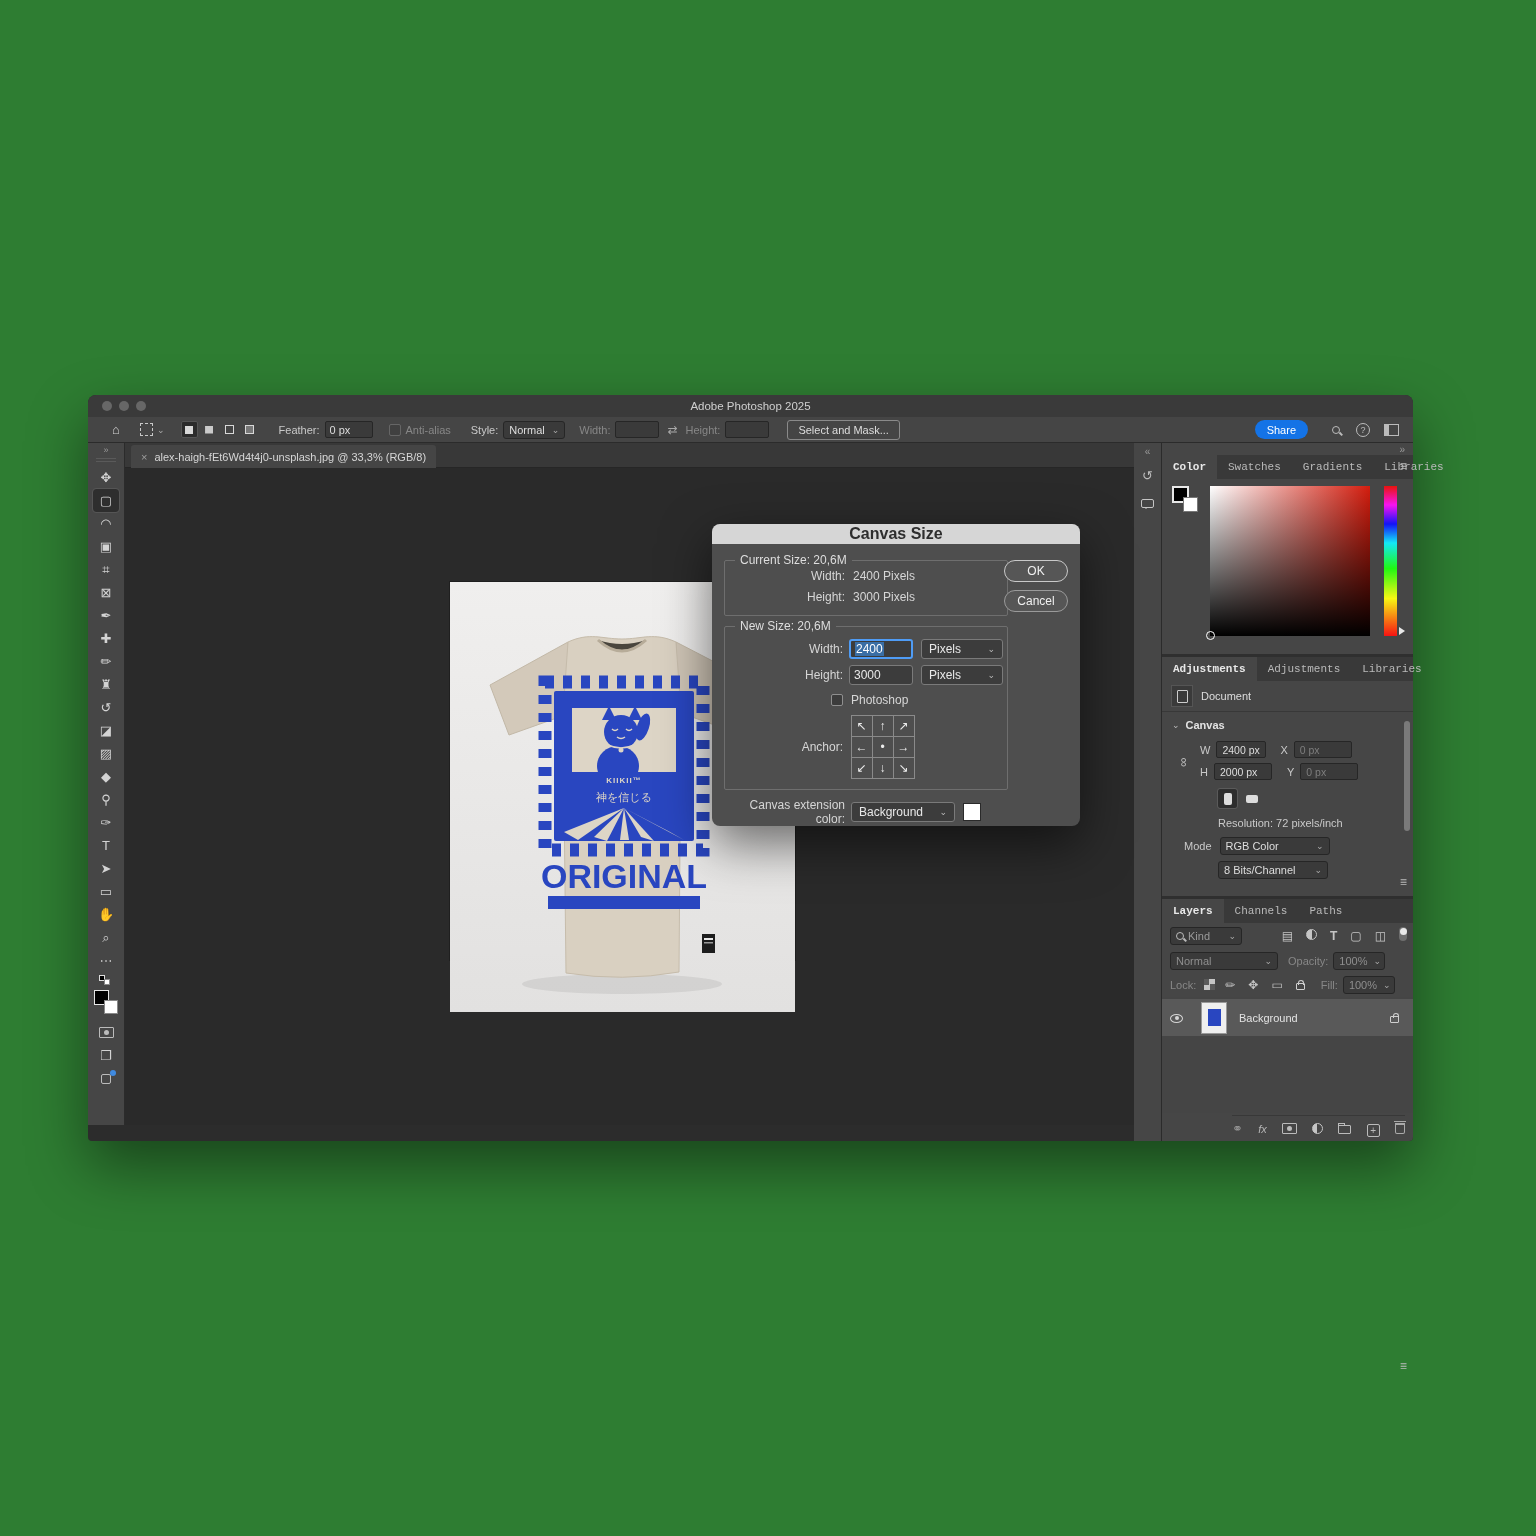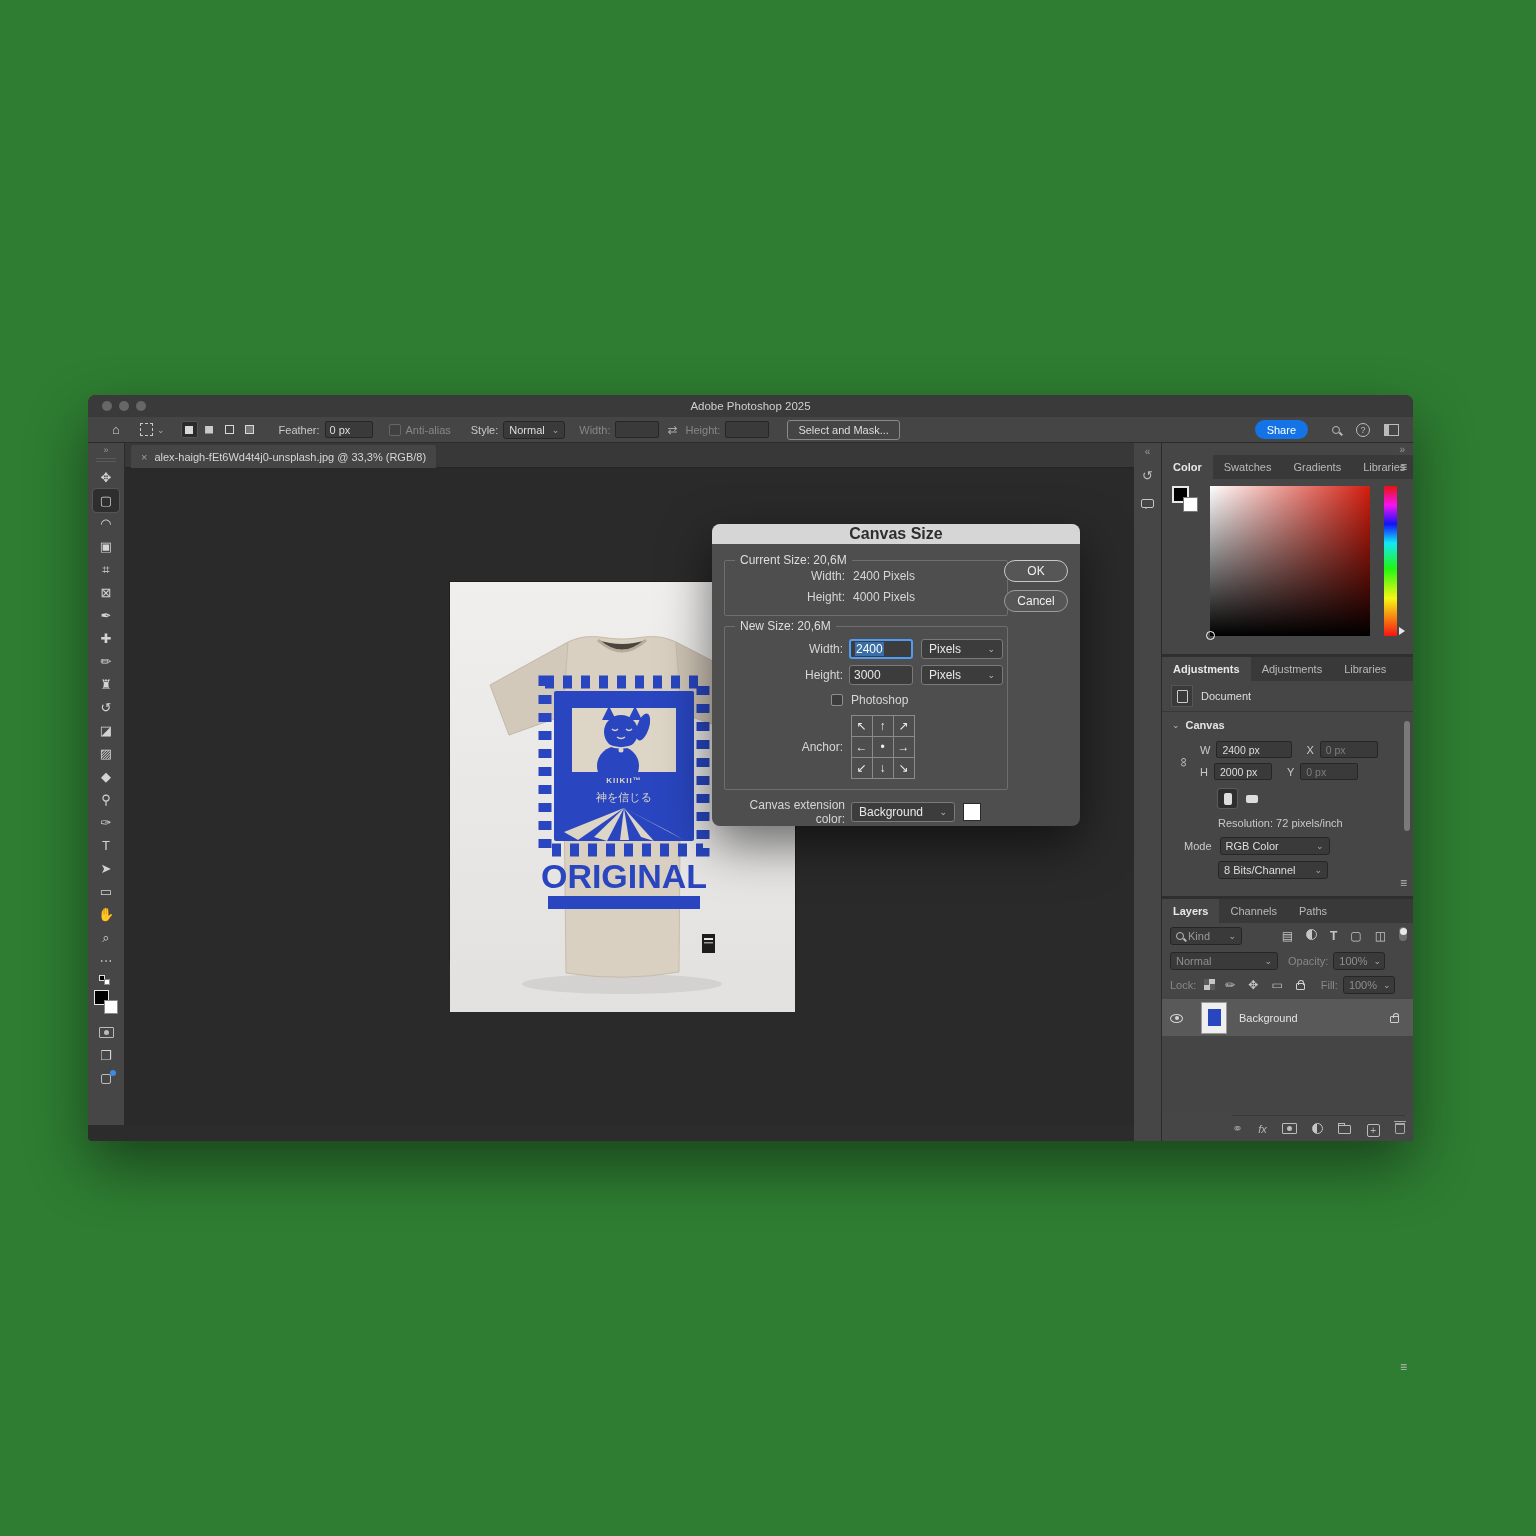--- a/index.html
+++ b/index.html
@@ -62,21 +62,21 @@
                border-radius:0 0 0 4px; }
   .hthumb { position:absolute; left:457px; top:3px; width:360px; height:8px; background:#757575; border-radius:4px; }
 
   
   .dock { position:absolute; left:1046px; top:48px; width:28px; bottom:0; background:#464646; border-right:1px solid #2b2b2b;
           display:flex; flex-direction:column; align-items:center; color:#bbb; }
   .dockicon { width:20px; height:20px; margin-top:8px; display:flex; align-items:center; justify-content:center; font-size:13px; }
 
   
   .panels { position:absolute; left:1074px; top:48px; right:0; bottom:0; background:#464646; border-radius:0 0 4px 0; }
-  .ptabs { position:absolute; left:0; right:0; height:24px; background:#393939; display:flex; align-items:center; }
+  .ptabs { position:absolute; left:0; right:0; height:24px; background:#393939; display:flex; align-items:center;font-family:Liberation Mono, monospace; }
   .ptab { height:24px; display:flex; align-items:center; padding:0 11px; font-size:11px; color:#b9b9b9; }
   .ptab.active { background:#464646; color:#e8e8e8; font-weight:bold; }
   .pmenu { position:absolute; right:6px; top:5px; color:#bbb; font-size:12px; }
   .gap { position:absolute; left:0; right:0; height:3px; background:#2f2f2f; }
 
   .fieldbox { background:#3a3a3a; border:1px solid #262626; border-radius:2px; color:#ddd; font-size:10.5px;
               height:17px; display:inline-flex; align-items:center; padding:0 5px; }
   .fieldbox.ghost { color:#7e7e7e; }
 
   
@@ -385,21 +385,21 @@
     <div class="abs" style="top:268px;left:0;right:0;height:1px;background:#383838"></div>
 
     <div class="abs" style="top:268px;left:0;right:0;height:188px">
       <div class="row" style="position:absolute;top:8px;left:10px;gap:6px">
         <span style="color:#bbb;font-size:9px">⌄</span>
         <span class="seclbl">Canvas</span>
       </div>
       <span class="abs" style="top:44px;left:18px;color:#bbb;font-size:13px;transform:rotate(90deg)">∞</span>
       <div class="row abs" style="top:30px;left:38px;gap:6px">
         <span class="lbl">W</span>
-        <span class="fieldbox" style="width:76px">2400 px</span>
+        <span class="fieldbox" style="width:50px">2400 px</span>
         <span class="lbl" style="margin-left:8px">X</span>
         <span class="fieldbox ghost" style="width:58px">0 px</span>
       </div>
       <div class="row abs" style="top:52px;left:38px;gap:6px">
         <span class="lbl">H</span>
         <span class="fieldbox" style="width:58px">2000 px</span>
         <span class="lbl" style="margin-left:9px">Y</span>
         <span class="fieldbox ghost" style="width:58px">0 px</span>
       </div>
       <div class="row abs" style="top:78px;left:56px">
@@ -508,21 +508,21 @@
     </div>
 
     <div class="fieldset" style="top:36px;height:56px">
       <span class="legend">Current Size: 20,6M</span>
       <div class="drow" style="top:8px;left:0">
         <span class="dlbl" style="width:120px">Width:</span>
         <span class="dlbl" style="margin-left:8px;text-align:left">2400 Pixels</span>
       </div>
       <div class="drow" style="top:29px;left:0">
         <span class="dlbl" style="width:120px">Height:</span>
-        <span class="dlbl" style="margin-left:8px;text-align:left">4000 Pixels</span>
+        <span class="dlbl" style="margin-left:8px;text-align:left">3000 Pixels</span>
       </div>
     </div>
 
     <button class="pillbtn default" style="position:absolute;right:12px;top:36px">OK</button>
     <button class="pillbtn normal" style="position:absolute;right:12px;top:66px">Cancel</button>
 
     <div class="fieldset" style="top:102px;height:164px">
       <span class="legend">New Size: 20,6M</span>
       <div class="drow" style="top:12px;left:0">
         <span class="dlbl" style="width:118px">Width:</span>

